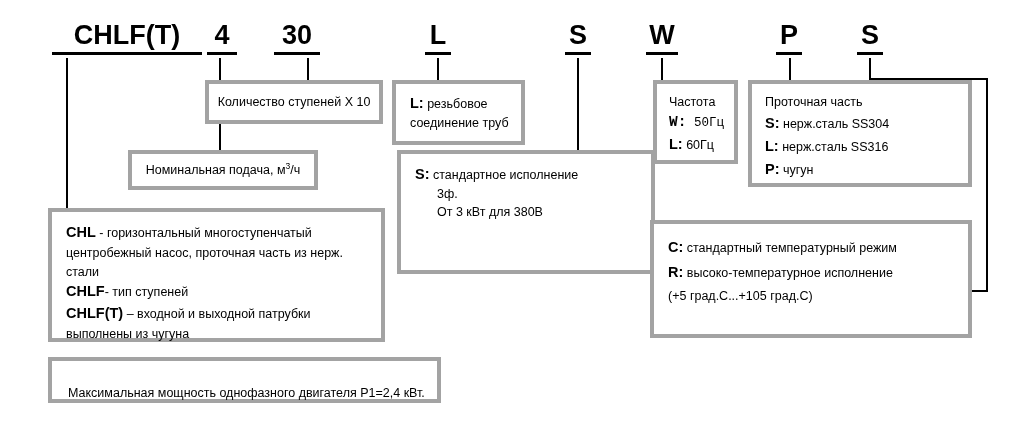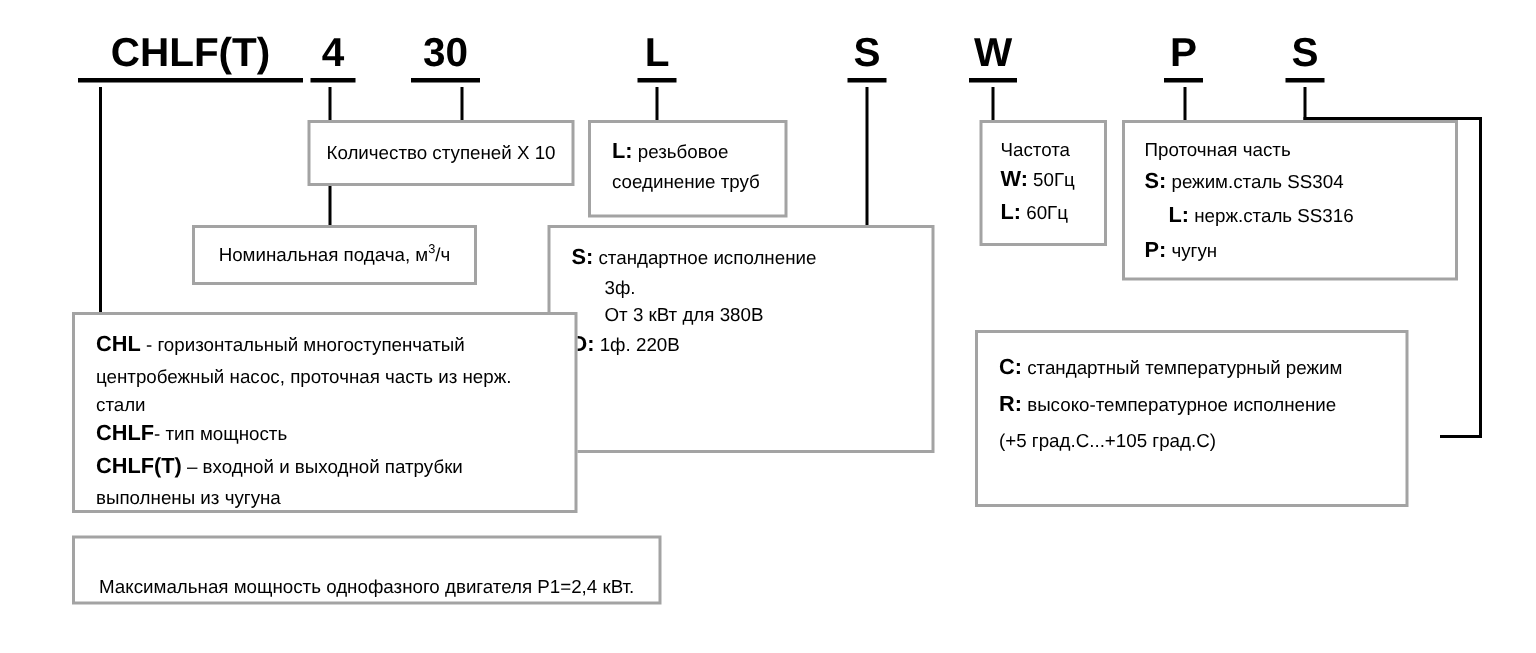--- a/index.html
+++ b/index.html
@@ -27,21 +27,21 @@
     white-space: nowrap;
     border-bottom: 3px solid #000;
     padding-bottom: 3px;
     text-align: center;
   }
 
   
   .box {
     position: absolute;
     box-sizing: border-box;
-    border: 2px solid #a3a3a3;
+    border: 4px solid #a3a3a3;
     background: #ffffff;
   }
   .box-inner {
     font-size: 12.5px;
     line-height: 1.45;
     color: #000;
   }
   .box.pad-c {
     display: flex;
     align-items: center;
@@ -122,81 +122,78 @@
       <div>соединение труб</div>
     </div>
   </div>
 
   <div class="box pad-c" style="left:128px; top:150px; width:190px; height:40px;">
     <span class="box-inner">
       <span>Номинальная подача, м</span><span class="sup">3</span><span>/ч</span>
     </span>
   </div>
 
-  <div class="box" style="left:365px; top:150px; width:258px; height:152px;">
+  <div class="box" style="left:397px; top:150px; width:258px; height:124px;">
     <div class="box-inner" style="padding:10px 0 0 14px;">
       <div>
         <span class="k">S:</span><span> стандартное исполнение</span>
       </div>
       <span class="indent">3ф.</span>
       <span class="indent">От 3 кВт для 380В</span>
-      <div style="margin-top:1px;">
-        <span class="k">D:</span><span> 1ф. 220В</span>
-      </div>
     </div>
   </div>
 
   <div class="box" style="left:653px; top:80px; width:85px; height:84px;">
     <div class="box-inner" style="padding:9px 0 0 12px;">
       <div>Частота</div>
-      <div style="margin-top:1px;">
+      <div style="margin-top:1px;font-family:Liberation Mono, monospace;">
         <span class="k">W:</span><span> 50Гц</span>
       </div>
       <div style="margin-top:1px;">
         <span class="k">L:</span><span> 60Гц</span>
       </div>
     </div>
   </div>
 
   <div class="box" style="left:748px; top:80px; width:224px; height:107px;">
     <div class="box-inner" style="padding:9px 0 0 13px;">
       <div>Проточная часть</div>
       <div style="margin-top:2px;">
-        <span class="k">S:</span><span> режим.сталь SS304</span>
-      </div>
-      <div style="margin-top:2px;margin-left:16px;">
+        <span class="k">S:</span><span> нерж.сталь SS304</span>
+      </div>
+      <div style="margin-top:2px;">
         <span class="k">L:</span><span> нерж.сталь SS316</span>
       </div>
       <div style="margin-top:2px;">
         <span class="k">P:</span><span> чугун</span>
       </div>
     </div>
   </div>
 
-  <div class="box" style="left:650px; top:220px; width:289px; height:118px;">
+  <div class="box" style="left:650px; top:220px; width:322px; height:118px;">
     <div class="box-inner" style="padding:11px 0 0 14px; line-height:1.75;">
       <div>
         <span class="k">C:</span><span> стандартный температурный режим</span>
       </div>
       <div>
         <span class="k">R:</span><span> высоко-температурное исполнение</span>
       </div>
       <div>(+5 град.С...+105 град.С)</div>
     </div>
   </div>
 
   <div class="box" style="left:48px; top:208px; width:337px; height:134px;">
     <div class="box-inner" style="padding:10px 0 0 14px; line-height:1.5;">
       <div>
         <span class="k">CHL</span><span> - горизонтальный многоступенчатый</span>
       </div>
       <div>центробежный насос, проточная часть из нерж.</div>
       <div>стали</div>
       <div>
-        <span class="k">CHLF</span><span>- тип мощность</span>
+        <span class="k">CHLF</span><span>- тип ступеней</span>
       </div>
       <div>
         <span class="k">CHLF(T)</span><span> – входной и выходной патрубки</span>
       </div>
       <div>выполнены из чугуна</div>
     </div>
   </div>
 
   <div class="box" style="left:48px; top:357px; width:393px; height:46px;">
     <div class="box-inner" style="padding:23px 0 0 16px;">Максимальная мощность однофазного двигателя P1=2,4 кВт.</div>

